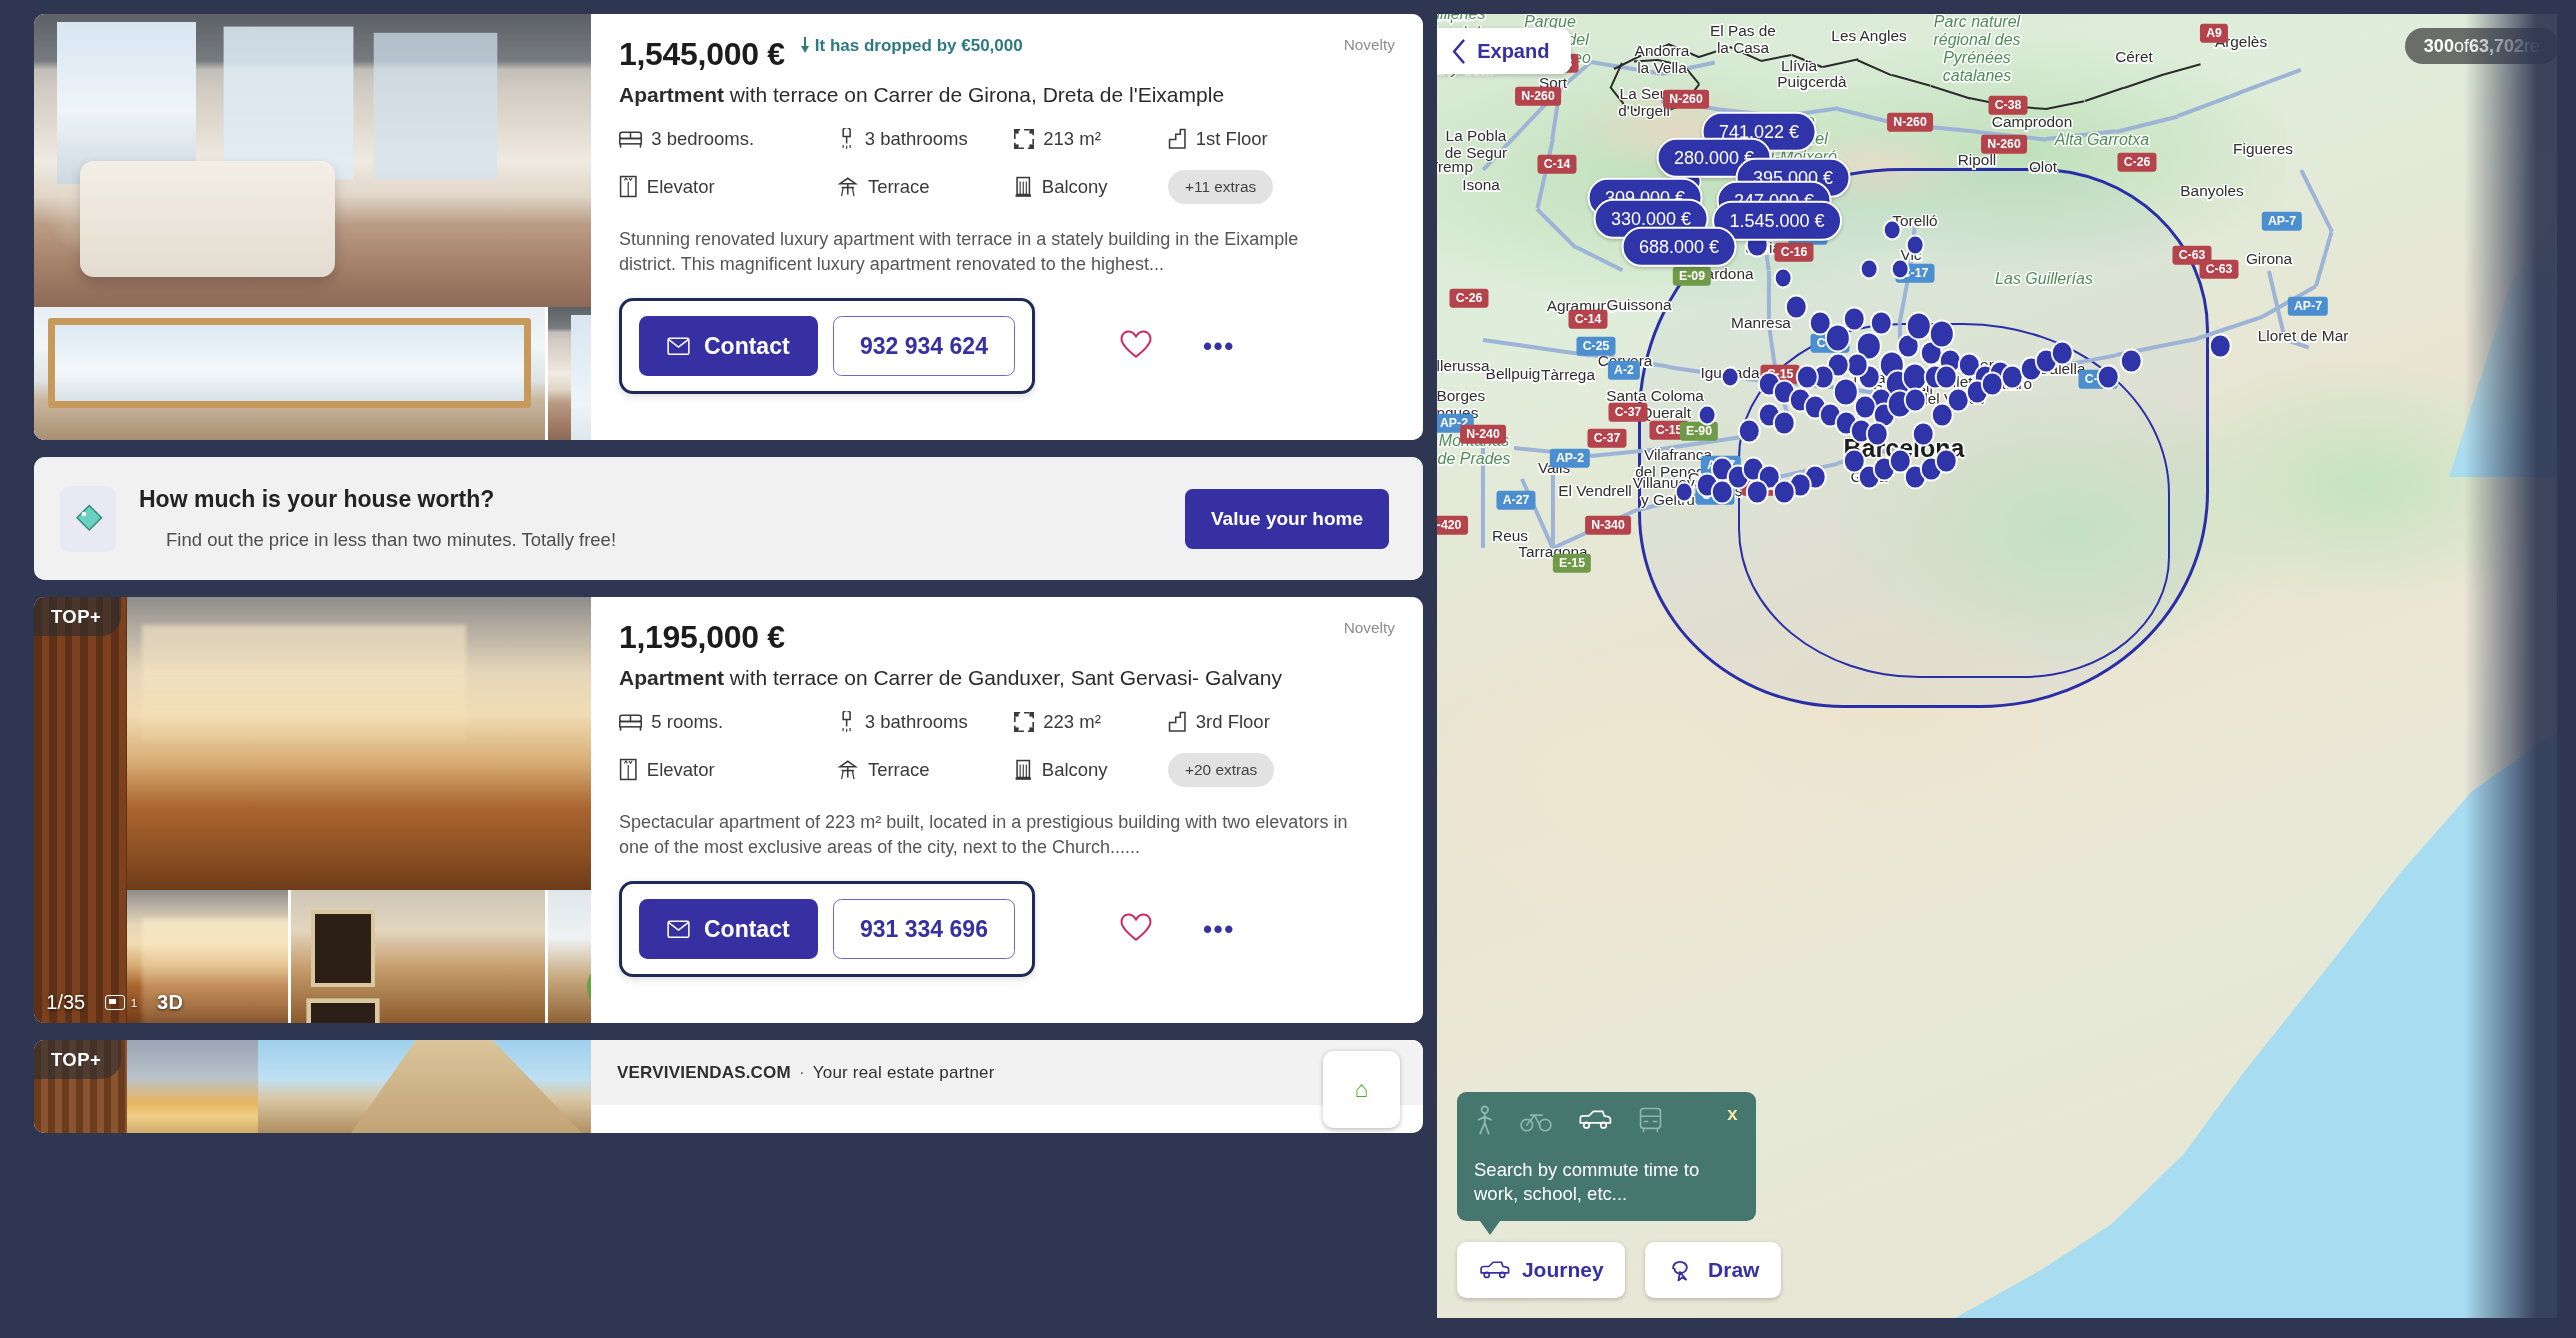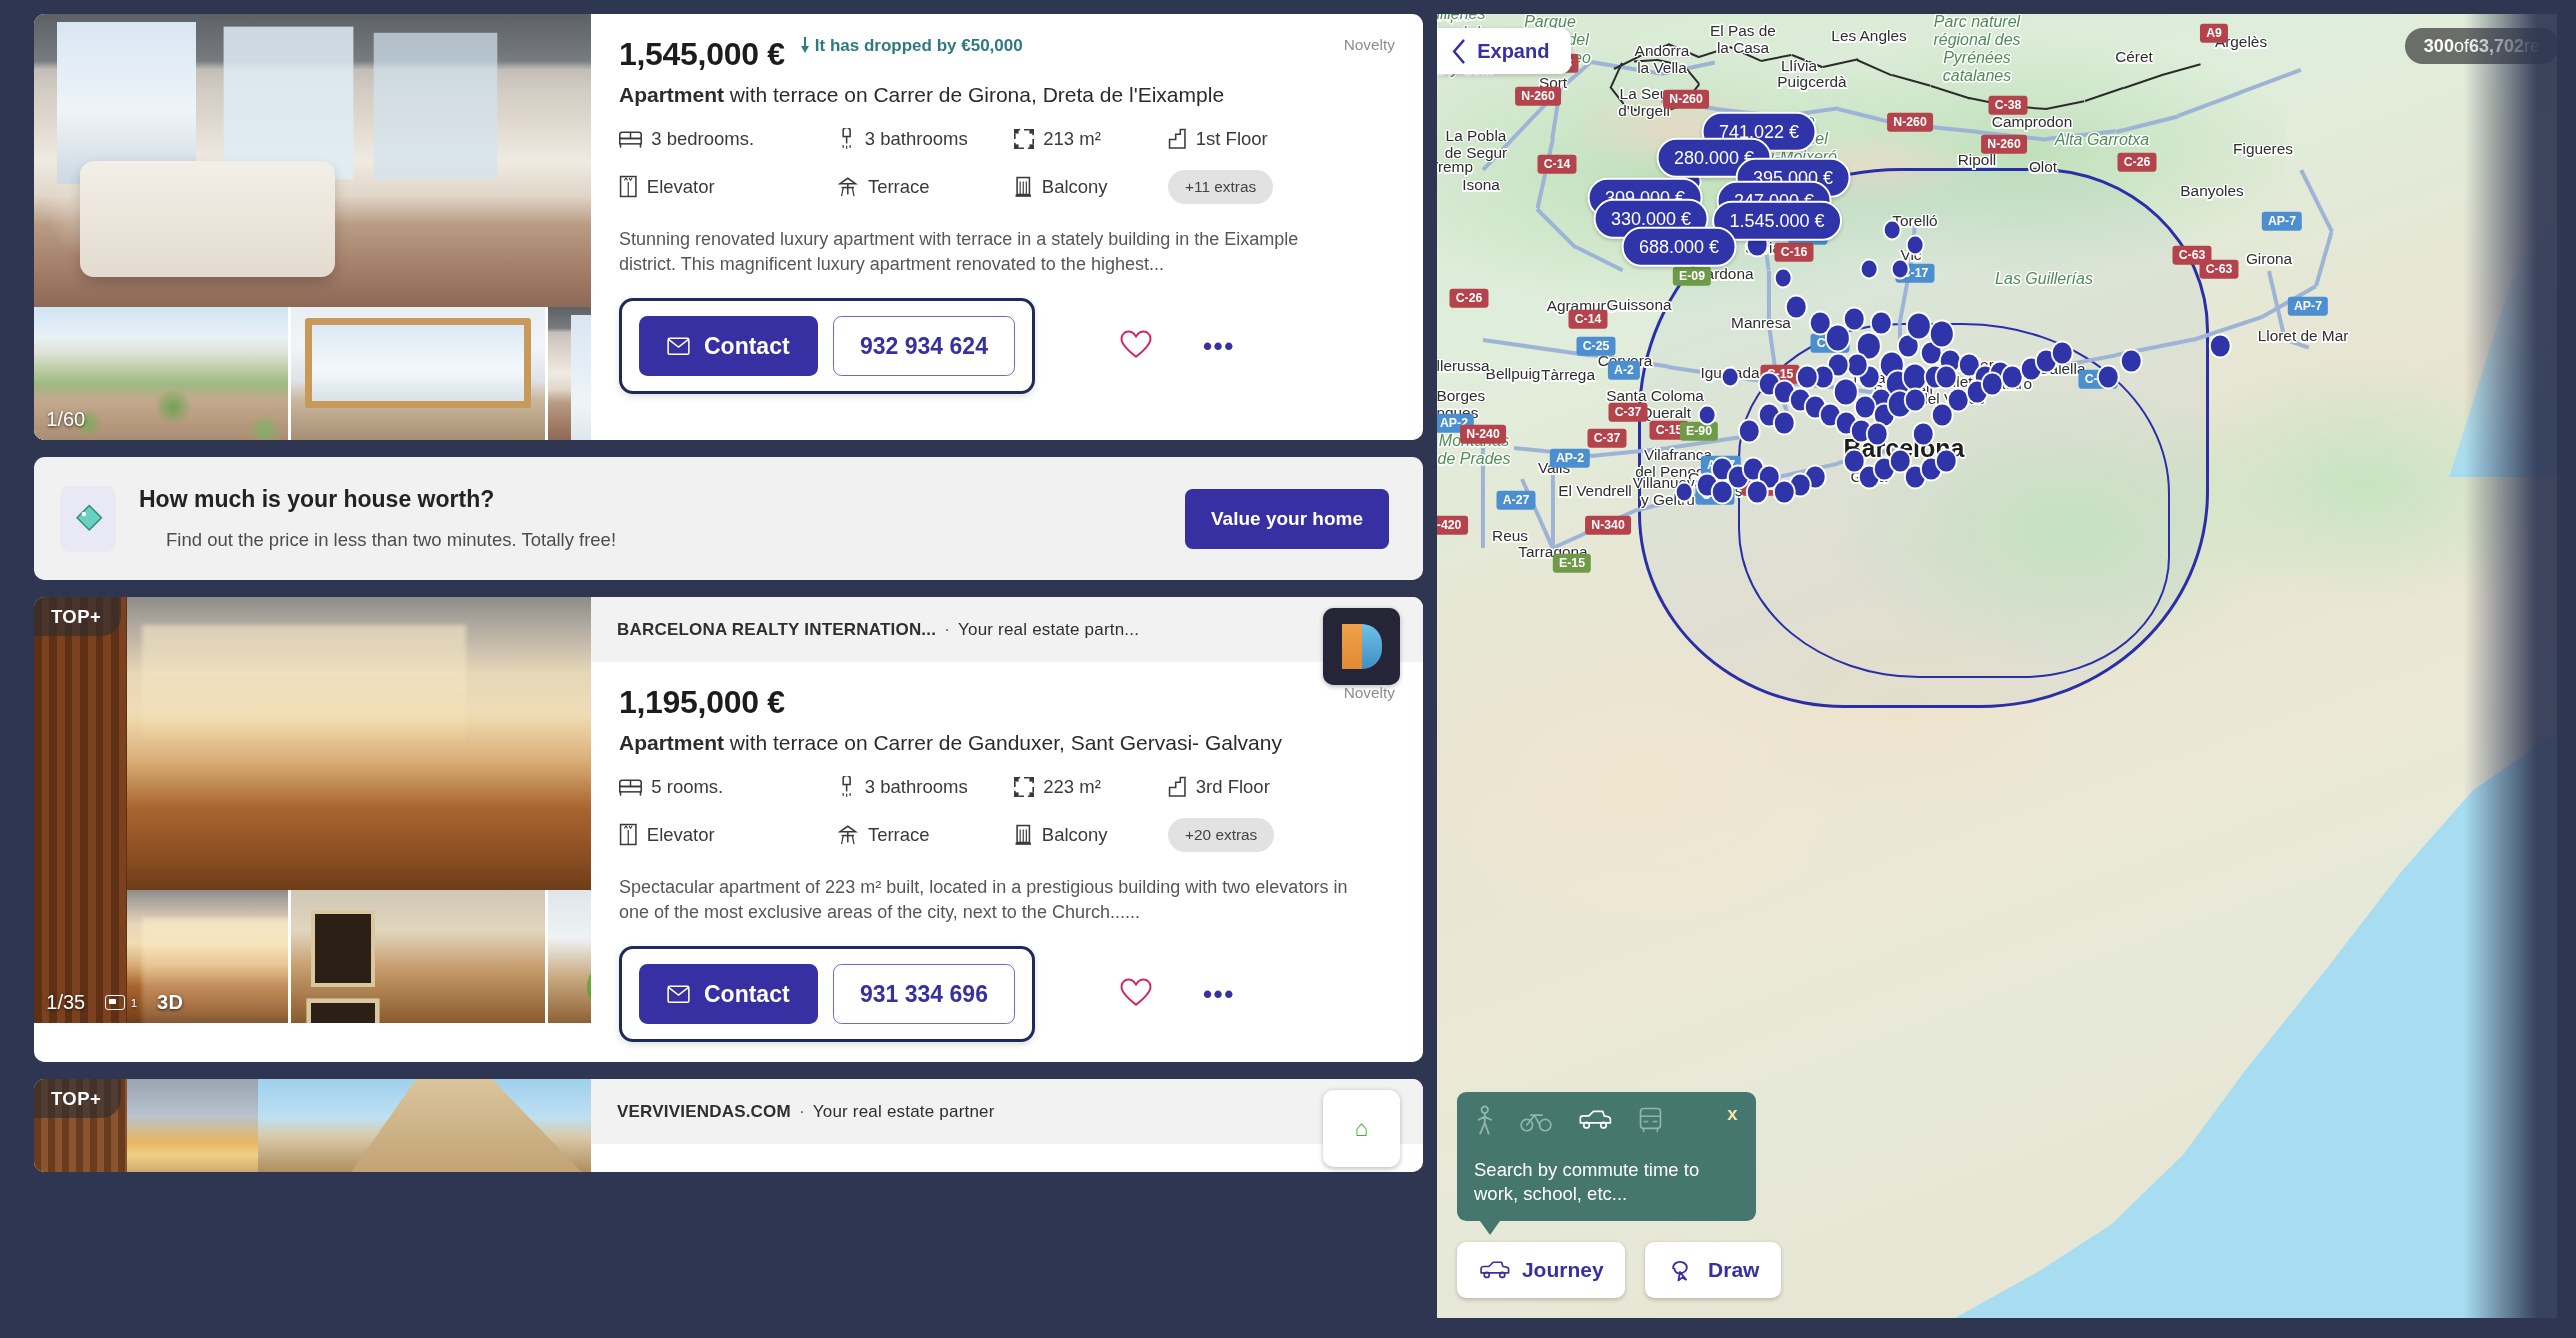--- a/index.html
+++ b/index.html
@@ -489,26 +489,20 @@
 
   <div class="results-panel">
 
     <div class="card">
       <div class="card-inner">
         <div class="media">
           <div class="hero">
             <div class="hero-img ph-living"></div>
           </div>
           <div class="thumbs">
-            <div class="thumb">
-              <div class="hero-img ph-terrace"></div>
-              <div class="img-counter">
-                <span>1/60</span>
-              </div>
-            </div>
             <div class="thumb">
               <div class="hero-img ph-kitchen"></div>
             </div>
             <div class="thumb thumb-3">
               <div class="hero-img ph-living"></div>
             </div>
           </div>
         </div>
 
         <div class="info">
@@ -659,28 +653,20 @@
             <div class="thumb">
               <div class="hero-img ph-frames"></div>
             </div>
             <div class="thumb thumb-3">
               <div class="hero-img ph-bright"></div>
             </div>
           </div>
         </div>
 
         <div class="info">
-          <div class="agency-bar">
-            <div class="agency-text">
-              <span class="agency-name">BARCELONA REALTY INTERNATION...</span><span class="agency-sep"> · </span><span>Your real estate partn...</span>
-            </div>
-            <div class="agency-logo">
-              <div class="logo-b"></div>
-            </div>
-          </div>
 
           <div class="body-pad">
             <div class="price-row">
               <span class="price">1,195,000 €</span>
               <span class="novelty">Novelty</span>
             </div>
 
             <div class="title">
               <b>Apartment</b><span> with terrace on Carrer de Ganduxer, Sant Gervasi- Galvany</span>
             </div>

